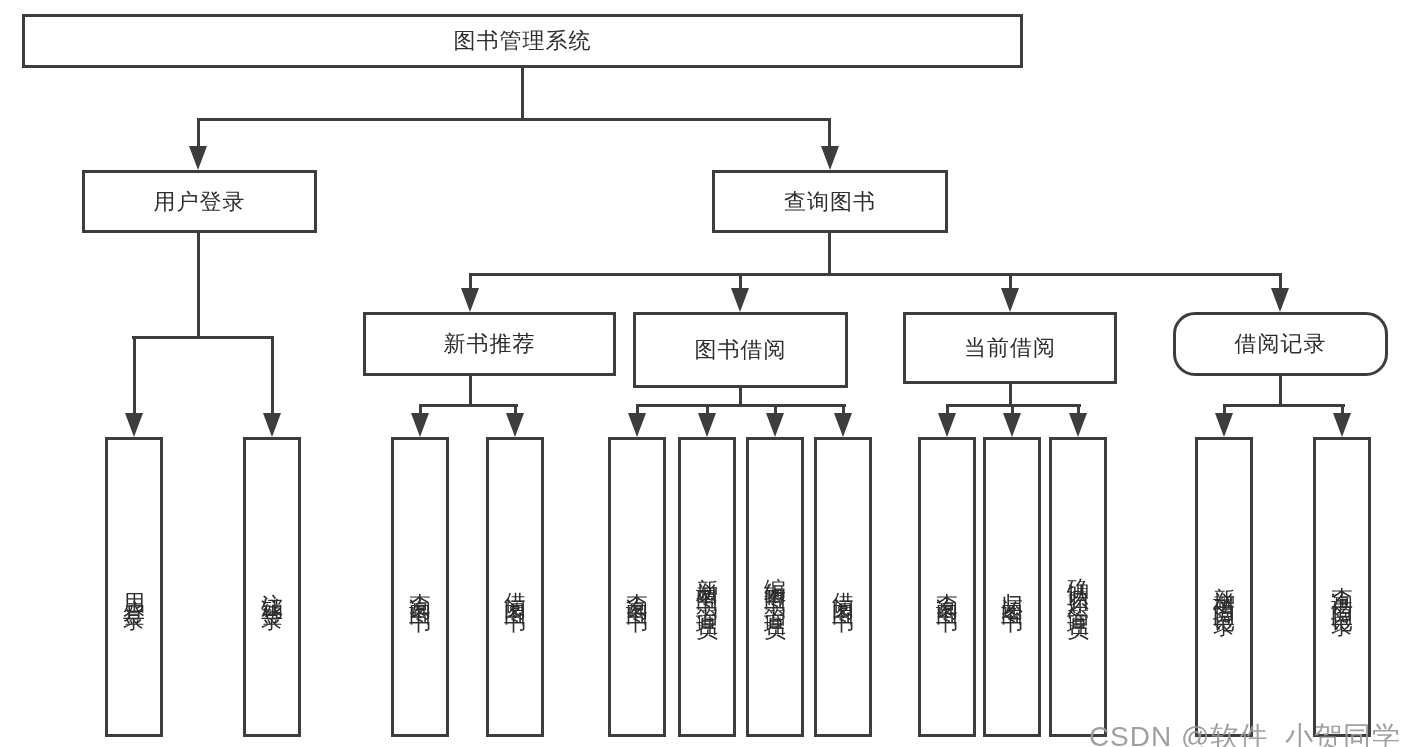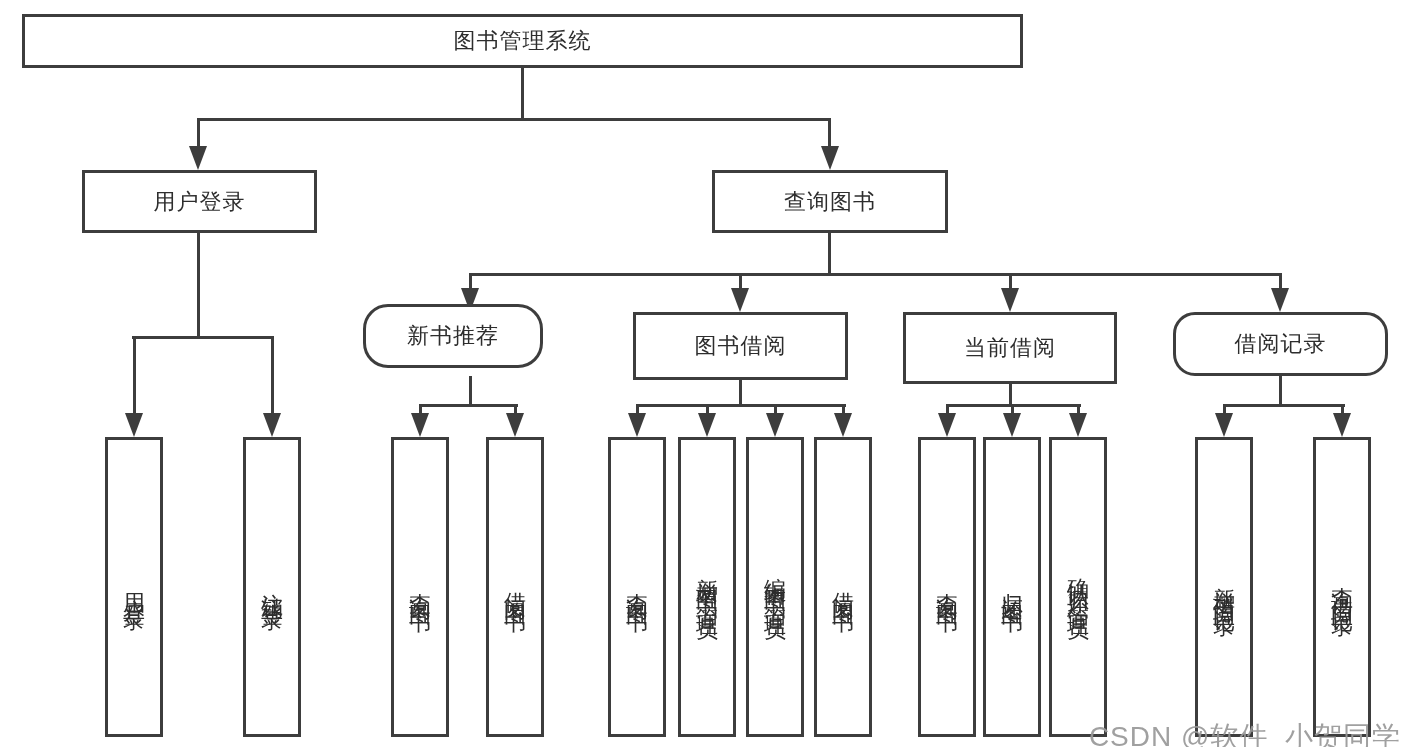--- a/index.html
+++ b/index.html
@@ -89,22 +89,22 @@
     <div class="line" style="left:469px;top:273px;width:3px;height:18px;"></div>
     <div class="arrow" style="left:461px;top:288px;"></div>
     <div class="line" style="left:739px;top:273px;width:3px;height:18px;"></div>
     <div class="arrow" style="left:731px;top:288px;"></div>
     <div class="line" style="left:1009px;top:273px;width:3px;height:18px;"></div>
     <div class="arrow" style="left:1001px;top:288px;"></div>
     <div class="line" style="left:1279px;top:273px;width:3px;height:18px;"></div>
     <div class="arrow" style="left:1271px;top:288px;"></div>
   </div>
 
-  <div class="box" style="left:363px;top:304px;width:180px;height:64px;border-radius:25px;">新书推荐</div>
-  <div class="box" style="left:633px;top:312px;width:215px;height:68px;">图书借阅</div>
+  <div class="box" style="left:363px;top:312px;width:253px;height:64px;">新书推荐</div>
+  <div class="box" style="left:633px;top:312px;width:215px;height:76px;">图书借阅</div>
   <div class="box" style="left:903px;top:312px;width:214px;height:72px;">当前借阅</div>
   <div class="box" style="left:1173px;top:312px;width:215px;height:64px;border-radius:22px;">借阅记录</div>
 
   <div>
     <div class="line" style="left:469px;top:376px;width:3px;height:28px;"></div>
     <div class="line" style="left:419px;top:404px;width:99px;height:3px;"></div>
     <div class="line" style="left:419px;top:404px;width:3px;height:12px;"></div>
     <div class="arrow" style="left:411px;top:413px;"></div>
     <div class="line" style="left:514px;top:404px;width:3px;height:12px;"></div>
     <div class="arrow" style="left:506px;top:413px;"></div>

